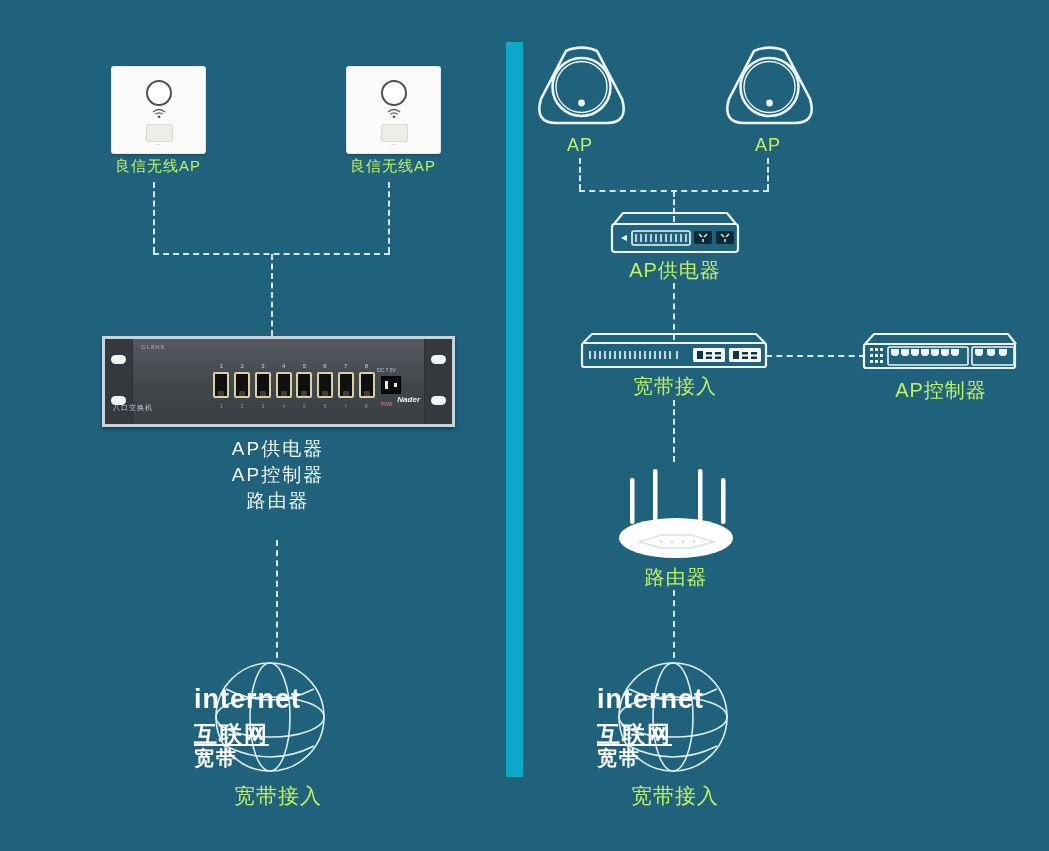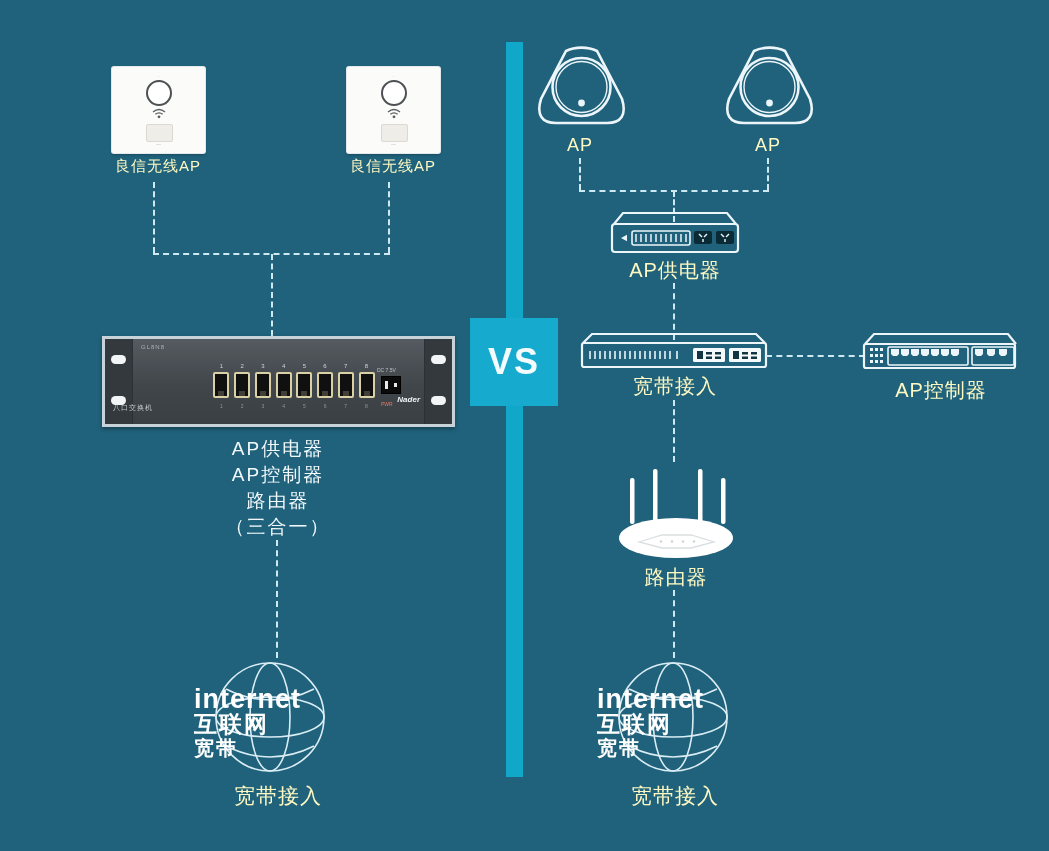--- a/index.html
+++ b/index.html
@@ -3,21 +3,21 @@
 <meta charset="utf-8">
 <style>
   html,body{margin:0;padding:0;background:#0d3b4c;}
   #canvas{
     position:relative;width:1049px;height:851px;overflow:hidden;
     background:#20627b;
     font-family:"Liberation Sans","DejaVu Sans",sans-serif;
     -webkit-font-smoothing:antialiased;
   }
   .abs{position:absolute;}
-  .lbl{position:absolute;color:#fef9c3;text-align:center;letter-spacing:1px;}
+  .lbl{position:absolute;color:#bef264;text-align:center;letter-spacing:1px;}
   
   .vd{position:absolute;width:0;border-left:2px dashed #cfe9f2;}
   .hd{position:absolute;height:0;border-top:2px dashed #cfe9f2;}
   
   .vbar{position:absolute;left:506px;top:42px;width:17px;height:735px;background:#11a7c9;}
   .vsbox{position:absolute;left:470px;top:318px;width:88px;height:88px;background:#16abce;
          color:#f4fbfd;font-weight:bold;font-size:36px;line-height:88px;text-align:center;letter-spacing:2px;}
   
   .plate{position:absolute;width:93px;height:86px;background:#fbfbf9;border-radius:2px;
          box-shadow:0 0 0 1px #e3e9ec,0 2px 3px rgba(0,0,0,.25);}
@@ -51,33 +51,30 @@
   .dcswitch i.a{left:3px;}.dcswitch i.b{right:3px;height:4px;top:6px;}
   .pwr{position:absolute;left:276px;top:62px;font-size:5px;color:#e07a6a;}
   .nader{position:absolute;right:32px;top:56px;font-size:8px;font-weight:bold;font-style:italic;color:#eef3f6;}
   .swname{position:absolute;left:8px;top:64px;font-size:7px;color:#c4ccd1;letter-spacing:1px;}
   
   .combo{position:absolute;left:168px;top:436px;width:220px;text-align:center;color:#f2f9fc;
          font-size:19px;line-height:26px;letter-spacing:2px;}
   
   .globetext{position:absolute;width:150px;color:#fff;font-weight:bold;line-height:1;}
   .globetext .gi{font-size:27px;letter-spacing:1px;display:block;}
-  .globetext .gc1{font-size:23px;display:block;margin-top:0;letter-spacing:2px;}
+  .globetext .gc1{font-size:23px;display:block;margin-top:10px;letter-spacing:2px;text-decoration:underline;}
   .globetext .gc2{font-size:20px;display:block;margin-top:2px;letter-spacing:2px;}
   svg{display:block;}
 </style>
 </head>
 <body>
 
 <div id="canvas">
 
   <div class="vbar"></div>
-  <div class="vsbox">
-    <span>VS</span>
-  </div>
 
   <div class="plate" style="left:112px;top:67px;">
     <div class="tinytop">·</div>
     <div class="ring"></div>
     <div class="wifi">
       <svg width="14" height="11" viewBox="0 0 14 11">
         <path d="M1,4 Q7,-1 13,4" fill="none" stroke="#595d60" stroke-width="1.3"></path>
         <path d="M3.4,6.3 Q7,3.4 10.6,6.3" fill="none" stroke="#595d60" stroke-width="1.3"></path>
         <circle cx="7" cy="8.8" r="1.4" fill="#595d60"></circle>
       </svg>
@@ -156,21 +153,20 @@
       <div class="pwr">PWR</div>
       <div class="nader">Nader</div>
       <div class="swname">八口交换机</div>
     </div>
   </div>
 
   <div class="combo">
     <div>AP供电器</div>
     <div>AP控制器</div>
     <div>路由器</div>
-    <div>（三合一）</div>
   </div>
 
   <div class="vd" style="left:276px;top:540px;height:118px;"></div>
 
   <div class="abs" style="left:212px;top:658px;">
     <svg width="116" height="118" viewBox="0 0 116 118">
       <g fill="none" stroke="#d9edf5" stroke-width="1.6">
         <circle cx="58" cy="59" r="54"></circle>
         <ellipse cx="58" cy="59" rx="20" ry="54"></ellipse>
         <ellipse cx="58" cy="59" rx="54" ry="20"></ellipse>

